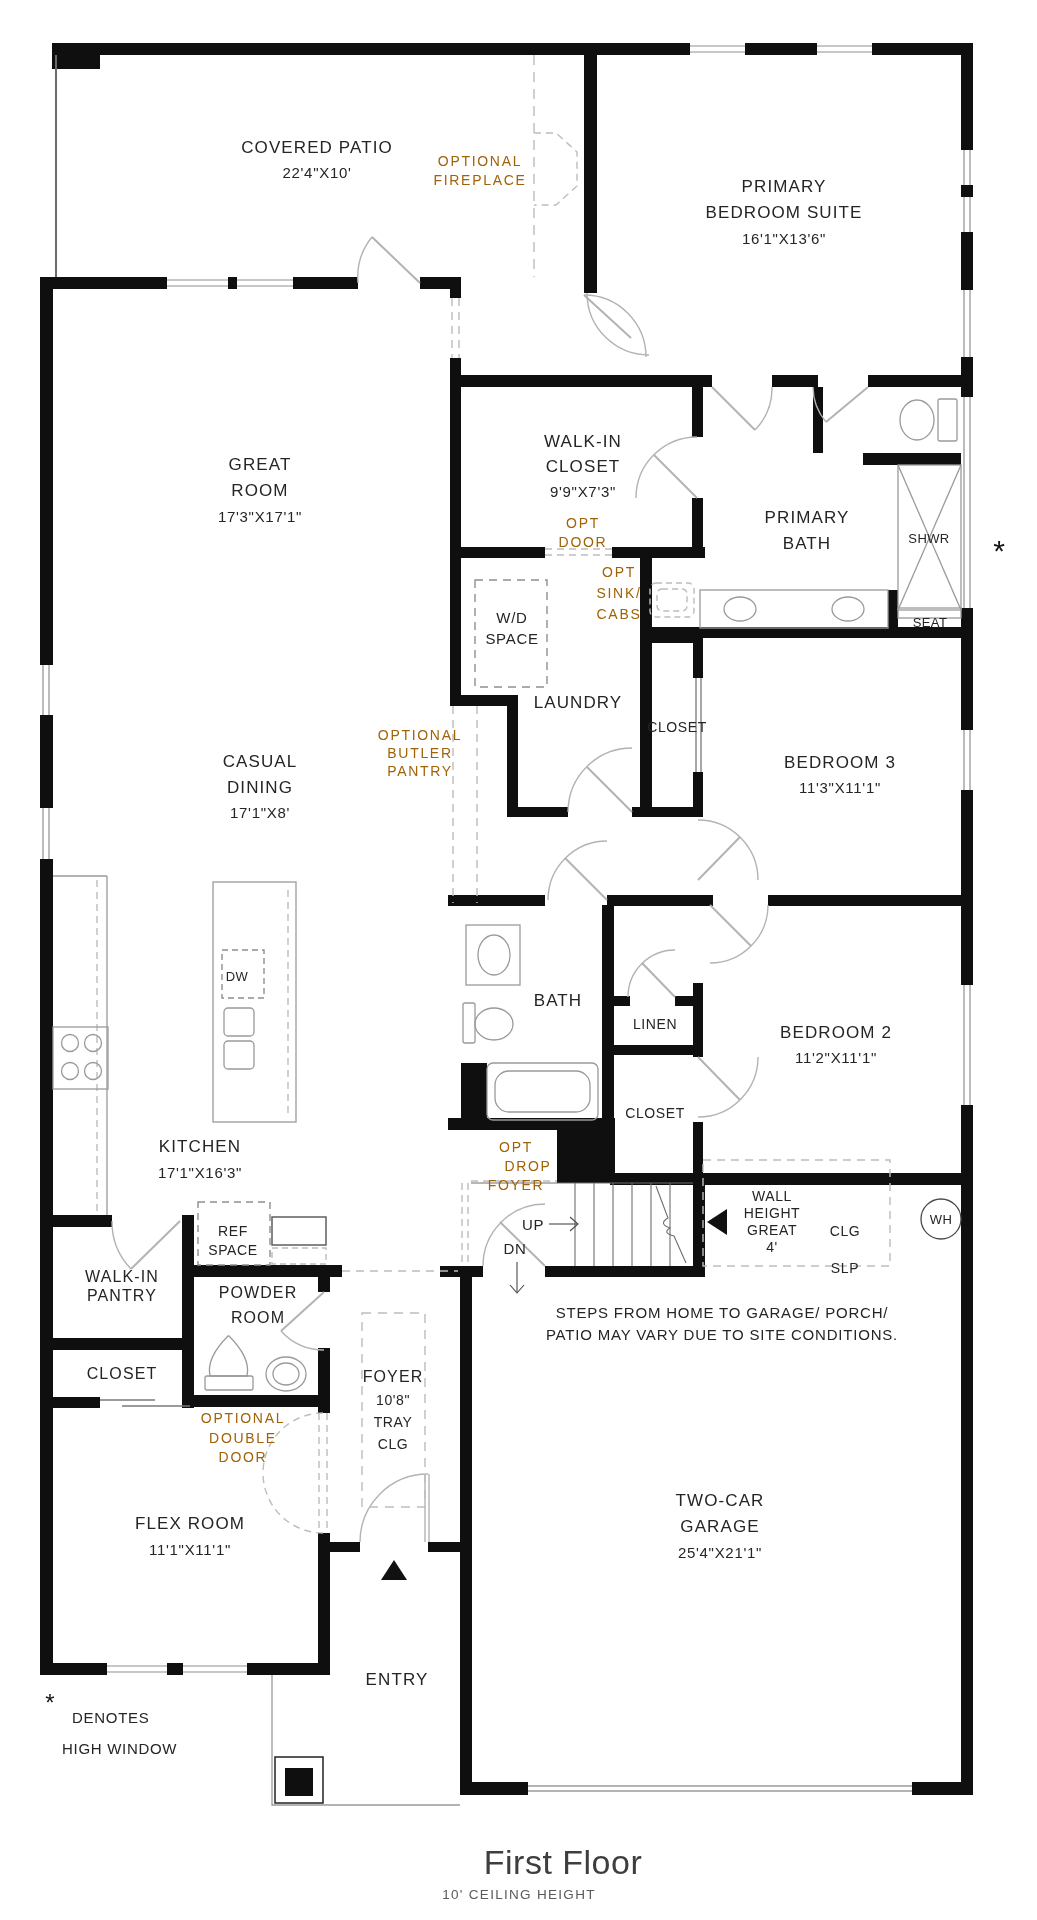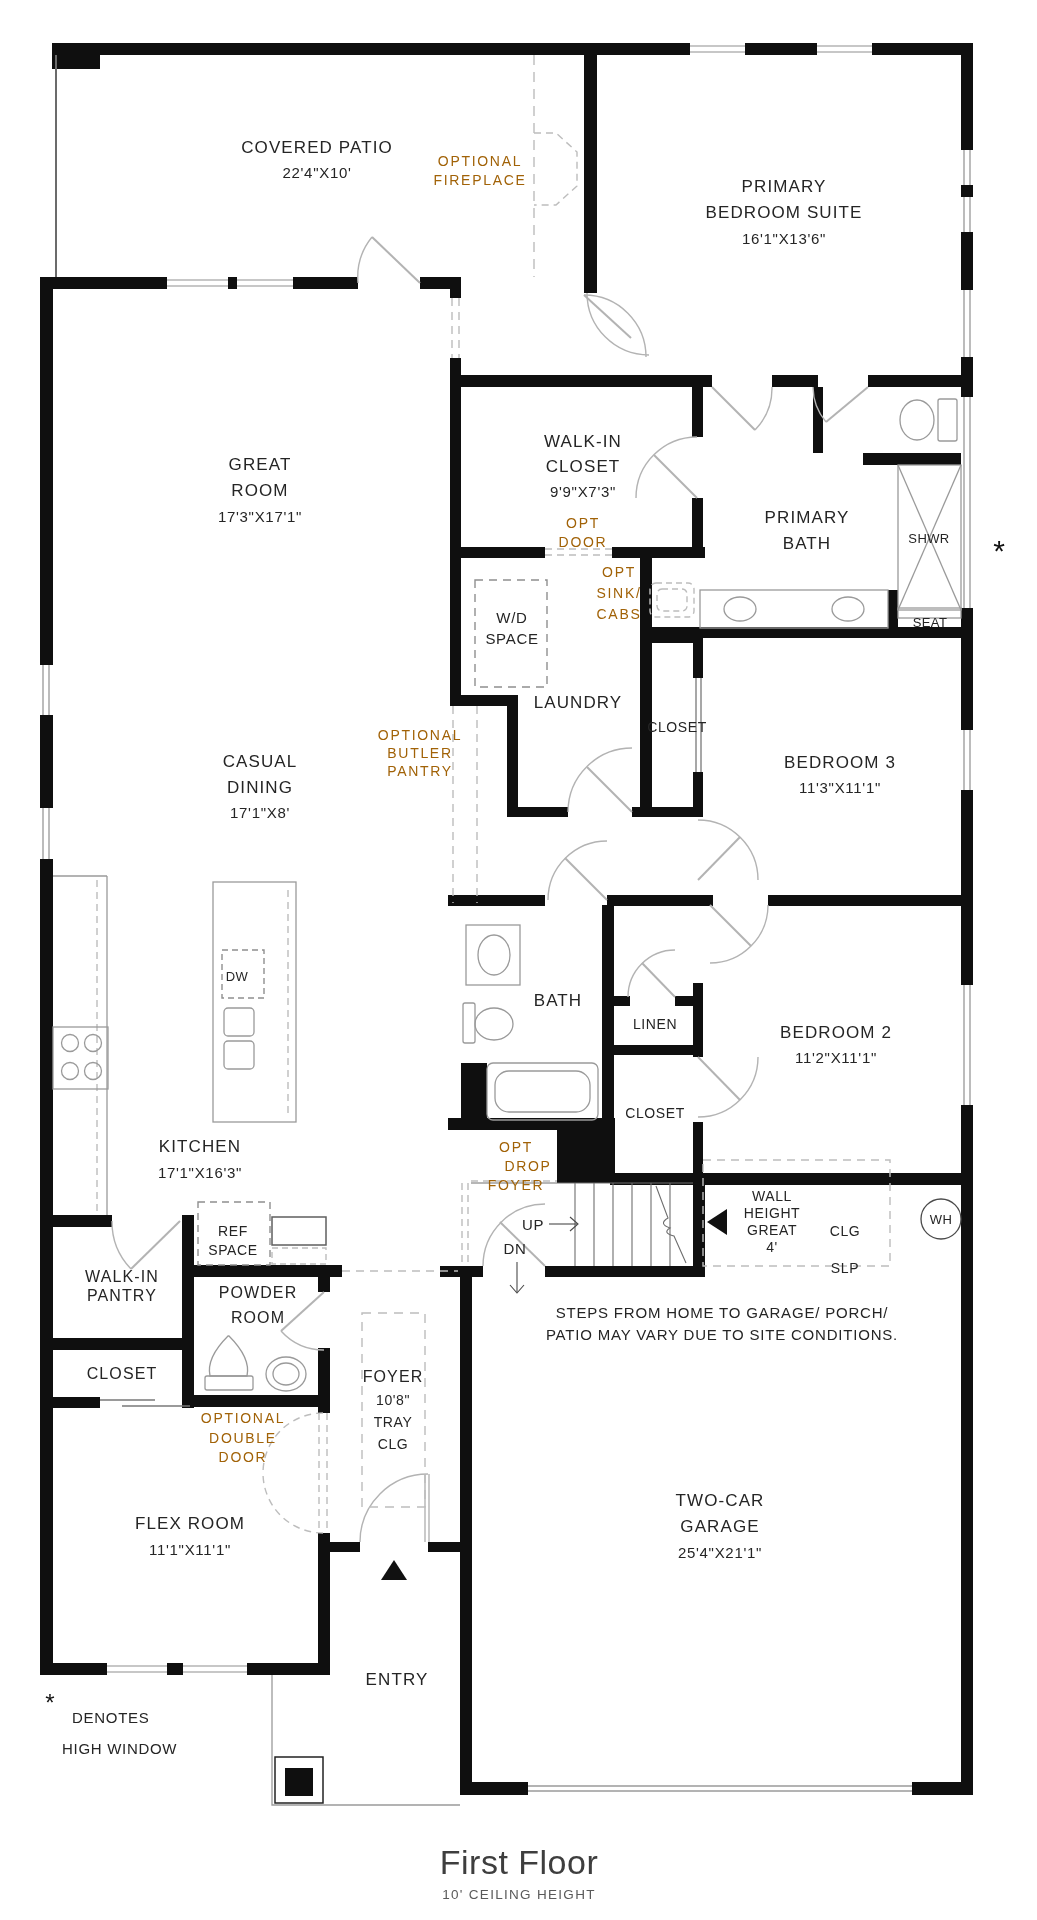--- a/index.html
+++ b/index.html
@@ -10,21 +10,21 @@
        letter-spacing:1.1px;line-height:1;}
   .s17{font-size:17px;}
   .s16{font-size:16px;}
   .s15{font-size:15px;letter-spacing:.7px;}
   .s14{font-size:14px;letter-spacing:.6px;}
   .s13{font-size:13px;letter-spacing:.4px;}
   .gray{color:#a16207;font-size:14px;letter-spacing:1.7px;}
   .note{font-size:15px;letter-spacing:.8px;}
   .ast{font-size:30px;color:#111;letter-spacing:0;}
   .ast2{font-size:24px;color:#111;letter-spacing:0;}
-  .title{font-size:34px;color:#3e3e3e;letter-spacing:.5px;}
+  .title{font-size:34px;color:#3e3e3e;letter-spacing:.5px;margin-left:44px;}
   .sub{font-size:13.5px;color:#5a5a5a;letter-spacing:1.3px;}
   .leftalign{transform:translate(0,-50%);}
 </style>
 </head>
 <body>
 
 <div id="stage">
 
 <svg id="plan-svg" width="1037" height="1920" viewBox="0 0 1037 1920">
 

